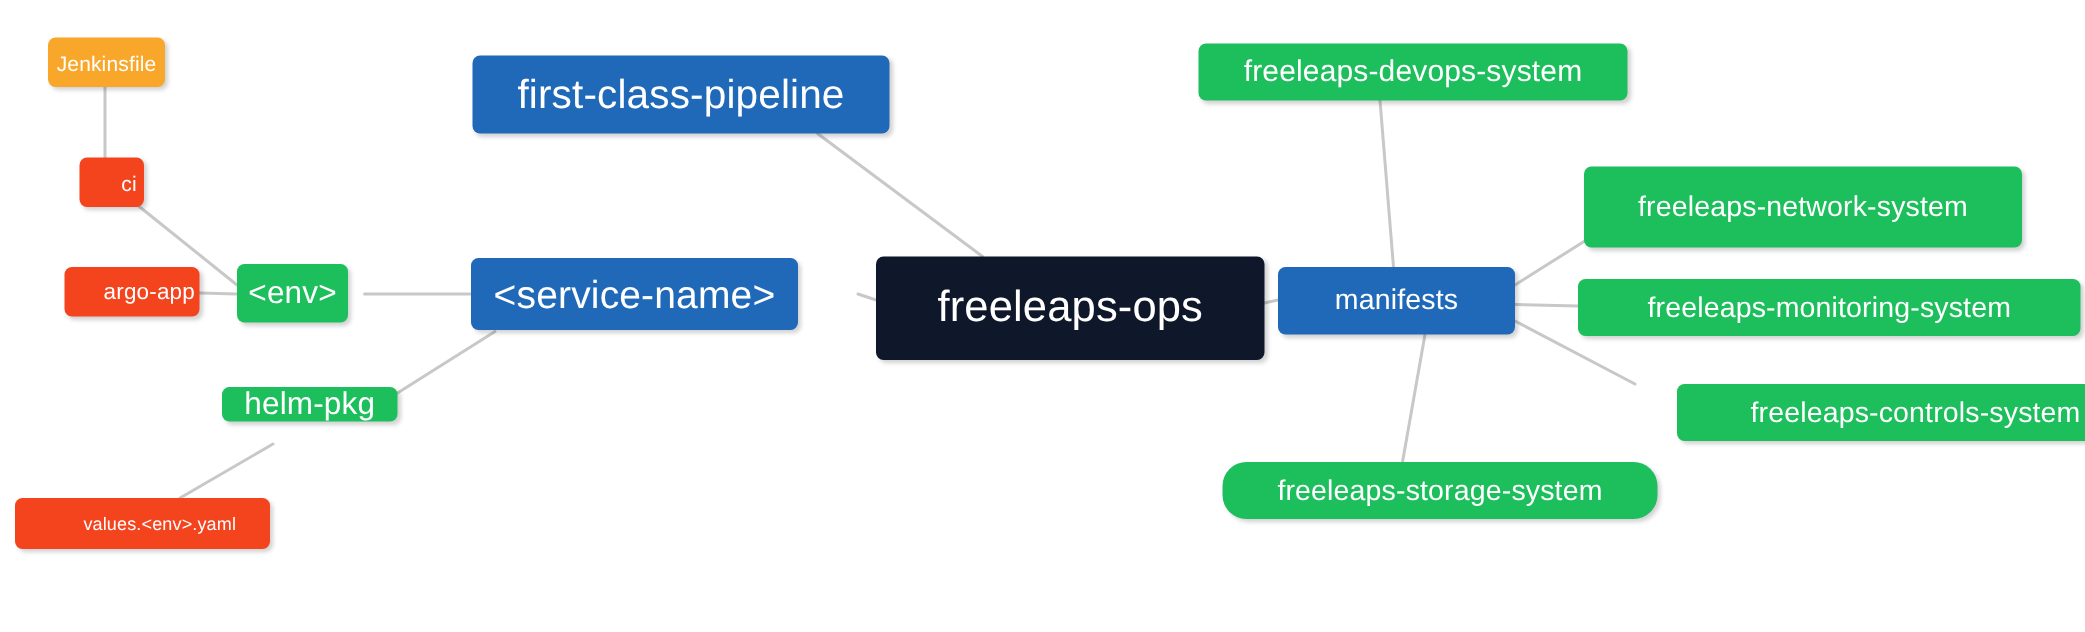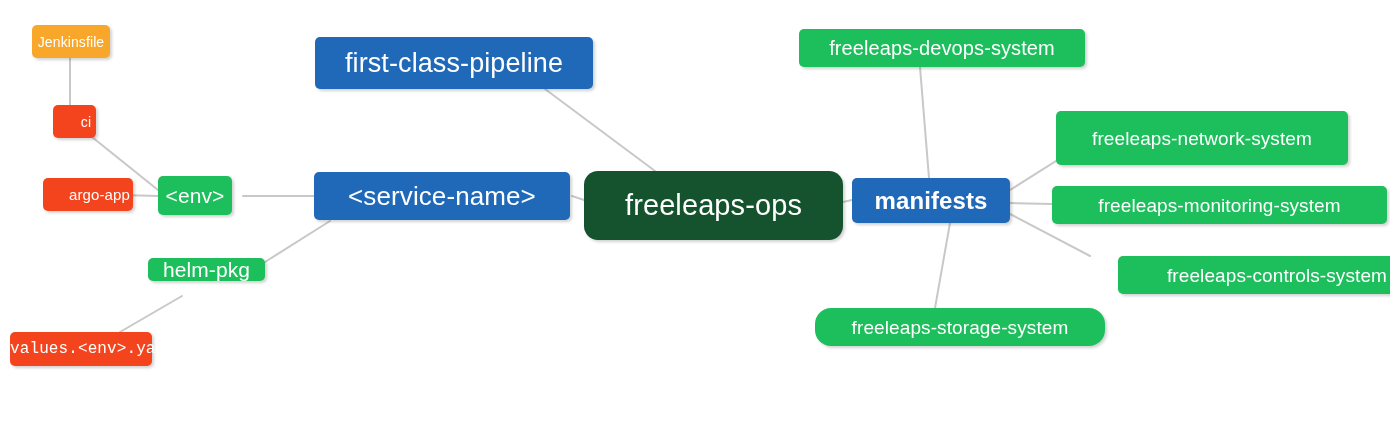--- a/index.html
+++ b/index.html
@@ -32,21 +32,21 @@
     align-items: center;
     justify-content: center;
     border-radius: 5px;
     color: #ffffff;
     white-space: nowrap;
     line-height: 1;
     box-shadow: 2px 2px 3px rgba(0,0,0,0.18);
     letter-spacing: 0.1px;
     padding: 0 10px;
   }
-  .node-root      { background: #14532d; border-radius: 14px; }
+  .node-root      { background: #0f172a; }
   .node-blue      { background: #2069b8; }
   .node-green     { background: #1dbf5c; }
   .node-red       { background: #f4441e; padding-left: 33px; }
   .node-orange    { background: #f9a72b; }
 </style>
 </head>
 <body>
 
 <div id="mindmap">
   <svg id="edge-layer" viewBox="0 0 1390 421">
@@ -74,33 +74,33 @@
       </div>
       <div class="node node-red" style="left: 31px; top: 178px; width: 90px; height: 33px; font-size: 15px; margin-left: 12px;">
         <span>argo-app</span>
       </div>
       <div class="node node-green" style="left: 158px; top: 176px; width: 74px; height: 39px; font-size: 21px;">
         <span>&lt;env&gt;</span>
       </div>
       <div class="node node-green" style="left: 148px; top: 258px; width: 117px; height: 23px; font-size: 21px;">
         <span>helm-pkg</span>
       </div>
-      <div class="node node-red" style="left: 10px; top: 332px; width: 142px; height: 34px; font-size: 16px; font-family: Liberation Mono, monospace;">
+      <div class="node node-red" style="left: 10px; top: 332px; width: 170px; height: 34px; font-size: 12px;">
         <span>values.&lt;env&gt;.yaml</span>
       </div>
       <div class="node node-blue" style="left: 315px; top: 37px; width: 278px; height: 52px; font-size: 27px;">
         <span>first-class-pipeline</span>
       </div>
-      <div class="node node-blue" style="left: 314px; top: 172px; width: 256px; height: 48px; font-size: 26px;">
+      <div class="node node-blue" style="left: 314px; top: 172px; width: 218px; height: 48px; font-size: 26px;">
         <span>&lt;service-name&gt;</span>
       </div>
       <div class="node node-root" style="left: 584px; top: 171px; width: 259px; height: 69px; font-size: 29px;">
         <span>freeleaps-ops</span>
       </div>
-      <div class="node node-blue" style="left: 852px; top: 178px; width: 158px; height: 45px; font-size: 24px; font-weight: bold;">
+      <div class="node node-blue" style="left: 852px; top: 178px; width: 158px; height: 45px; font-size: 19px;">
         <span>manifests</span>
       </div>
       <div class="node node-green" style="left: 799px; top: 29px; width: 286px; height: 38px; font-size: 20px;">
         <span>freeleaps-devops-system</span>
       </div>
       <div class="node node-green" style="left: 1056px; top: 111px; width: 292px; height: 54px; font-size: 19px;">
         <span>freeleaps-network-system</span>
       </div>
       <div class="node node-green" style="left: 1052px; top: 186px; width: 335px; height: 38px; font-size: 19px;">
         <span>freeleaps-monitoring-system</span>

